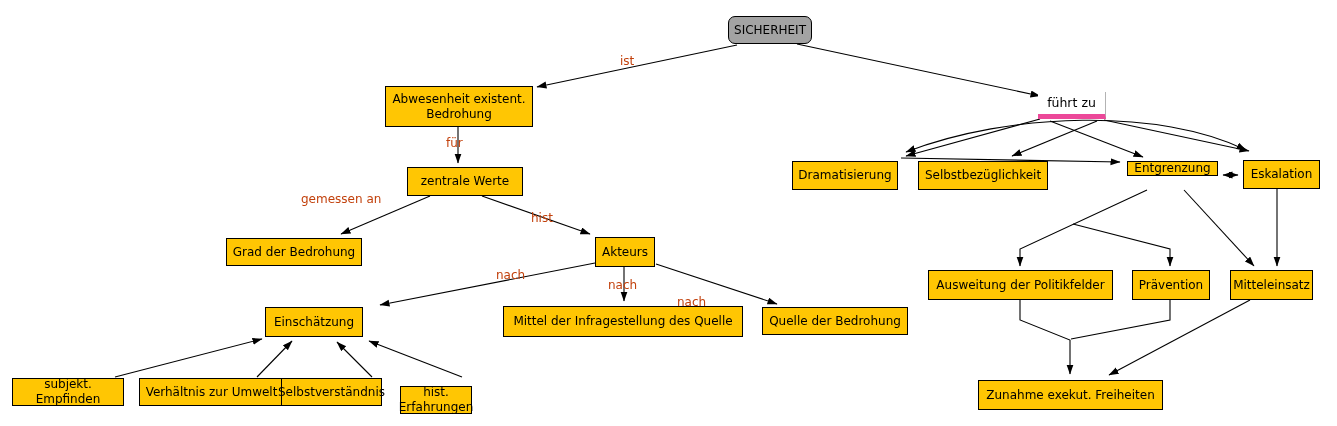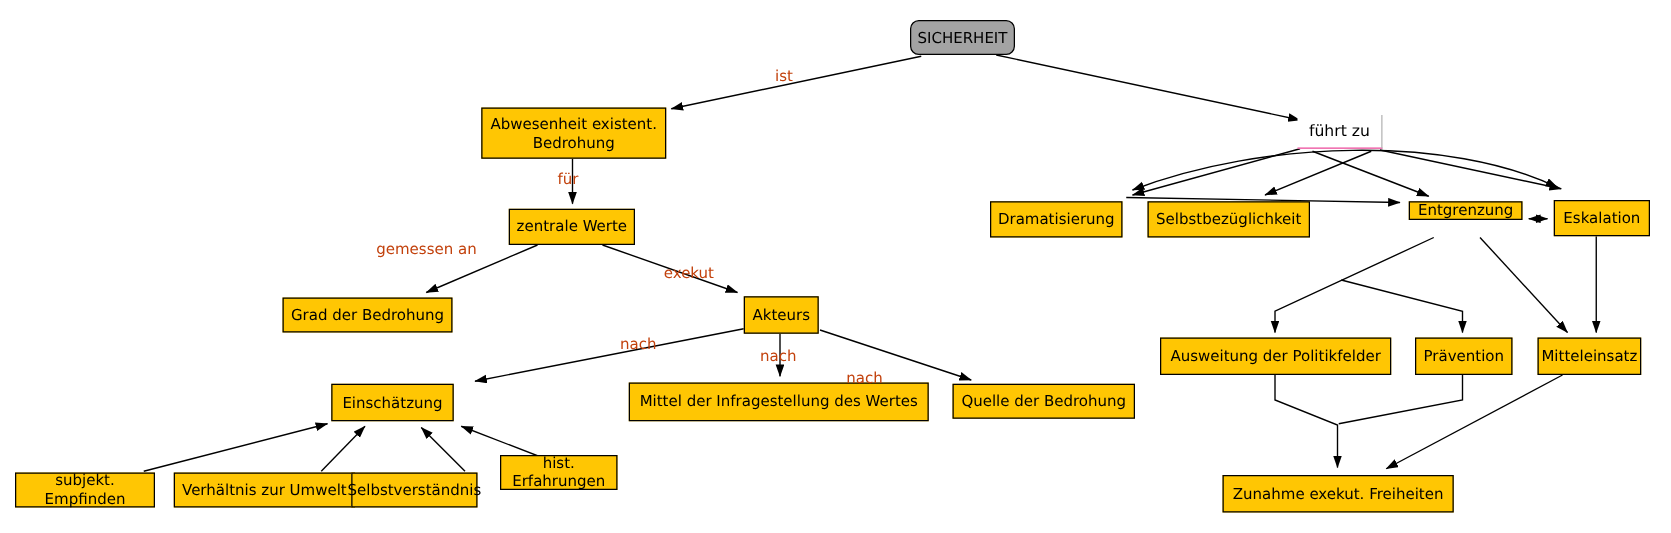--- a/index.html
+++ b/index.html
@@ -24,21 +24,21 @@
   }
   .node.root{
     background:#a3a3a3;
     border-radius:7px;
     font-size:12px;
   }
   .node.linklabel{
     background:#ffffff;
     border:none;
     border-right:1px solid #b3b3b3;
-    border-bottom:1px solid #ec4899;
+    border-bottom:5px solid #ec4899;
     font-size:12.5px;
   }
   .edge-label{
     position:absolute;
     font-size:12px;color:#c2410c;
     white-space:nowrap;
   }
 </style>
 </head>
 <body>
@@ -83,43 +83,43 @@
       <path d="M1020,300 L1020,320 L1070,340 L1070,374" marker-end="url(#arrE)"></path>
       <path d="M1170,300 L1170,320 L1071,339"></path>
       <path d="M1250,300 L1109,375" marker-end="url(#arrE)"></path>
     </g>
   </svg>
 
   <div class="node root" style="left:728px;top:16px;width:84px;height:28px;">SICHERHEIT</div>
 
   <div class="node" style="left:385px;top:86px;width:148px;height:41px;">Abwesenheit existent.
 Bedrohung</div>
-  <div class="node" style="left:407px;top:167px;width:101px;height:29px;">zentrale Werte</div>
+  <div class="node" style="left:407px;top:167px;width:116px;height:29px;">zentrale Werte</div>
   <div class="node" style="left:226px;top:238px;width:136px;height:28px;">Grad der Bedrohung</div>
   <div class="node" style="left:595px;top:237px;width:60px;height:30px;">Akteurs</div>
   <div class="node" style="left:265px;top:307px;width:98px;height:30px;">Einschätzung</div>
-  <div class="node" style="left:503px;top:306px;width:240px;height:31px;">Mittel der Infragestellung des Wertes</div>
+  <div class="node" style="left:503px;top:306px;width:240px;height:31px;">Mittel der Infragestellung des Quelle</div>
   <div class="node" style="left:762px;top:307px;width:146px;height:28px;">Quelle der Bedrohung</div>
   <div class="node" style="left:12px;top:378px;width:112px;height:28px;">subjekt. Empfinden</div>
   <div class="node" style="left:139px;top:378px;width:145px;height:28px;">Verhältnis zur Umwelt</div>
   <div class="node" style="left:281px;top:378px;width:101px;height:28px;">Selbstverständnis</div>
-  <div class="node" style="left:400px;top:364px;width:94px;height:28px;">hist. Erfahrungen</div>
+  <div class="node" style="left:400px;top:386px;width:72px;height:28px;">hist. Erfahrungen</div>
 
   <div class="node linklabel" style="left:1038px;top:92px;width:68px;height:27px;">führt zu</div>
 
   <div class="node" style="left:918px;top:161px;width:130px;height:29px;">Selbstbezüglichkeit</div>
   <div class="node" style="left:792px;top:161px;width:106px;height:29px;">Dramatisierung</div>
   <div class="node" style="left:1127px;top:161px;width:91px;height:15px;">Entgrenzung</div>
   <div class="node" style="left:1243px;top:160px;width:77px;height:29px;">Eskalation</div>
   <div class="node" style="left:928px;top:270px;width:185px;height:30px;">Ausweitung der Politikfelder</div>
   <div class="node" style="left:1132px;top:270px;width:78px;height:30px;">Prävention</div>
   <div class="node" style="left:1230px;top:270px;width:83px;height:30px;">Mitteleinsatz</div>
   <div class="node" style="left:978px;top:380px;width:185px;height:30px;">Zunahme exekut. Freiheiten</div>
 
   <div class="edge-label" style="left:620px;top:54px;">ist</div>
   <div class="edge-label" style="left:446px;top:136px;">für</div>
   <div class="edge-label" style="left:301px;top:192px;">gemessen an</div>
-  <div class="edge-label" style="left:531px;top:211px;">exekut</div>
+  <div class="edge-label" style="left:531px;top:211px;">hist</div>
   <div class="edge-label" style="left:496px;top:268px;">nach</div>
   <div class="edge-label" style="left:608px;top:278px;">nach</div>
   <div class="edge-label" style="left:677px;top:295px;">nach</div>
 
 </div>
 
 </body></html>

